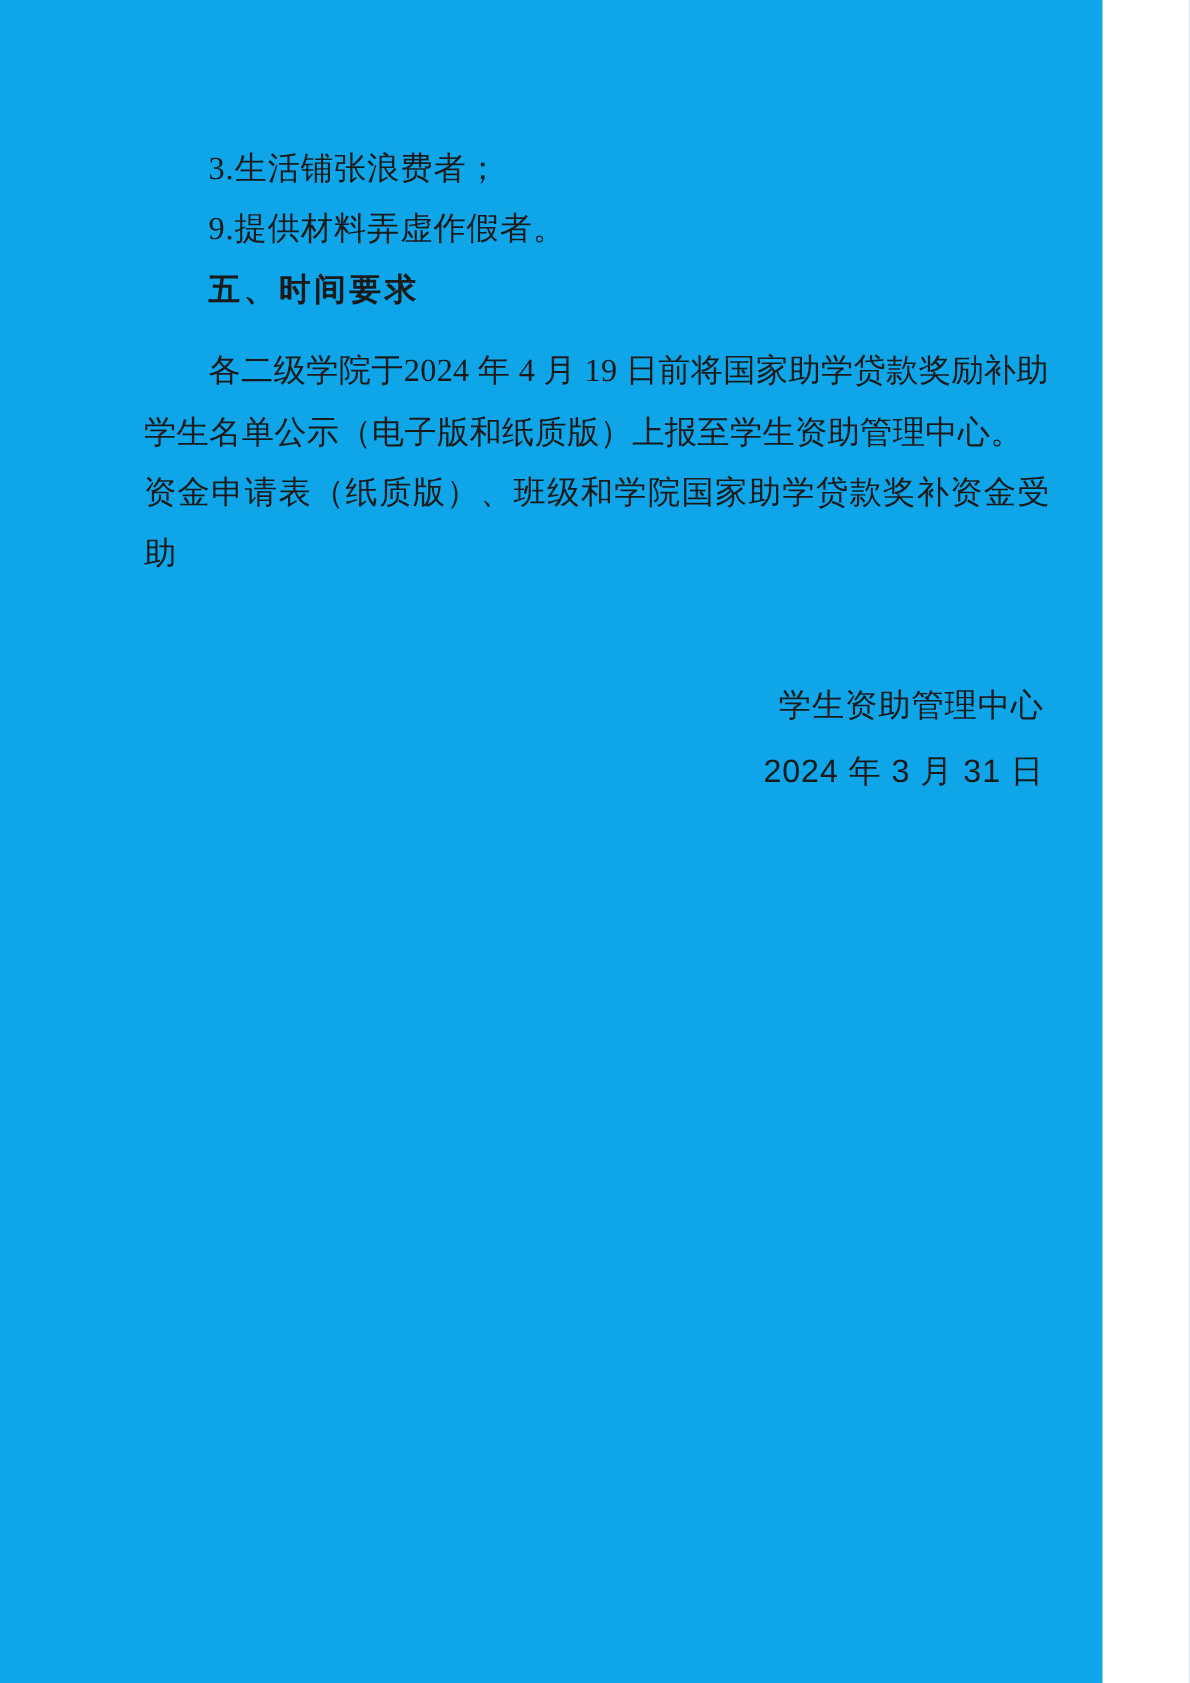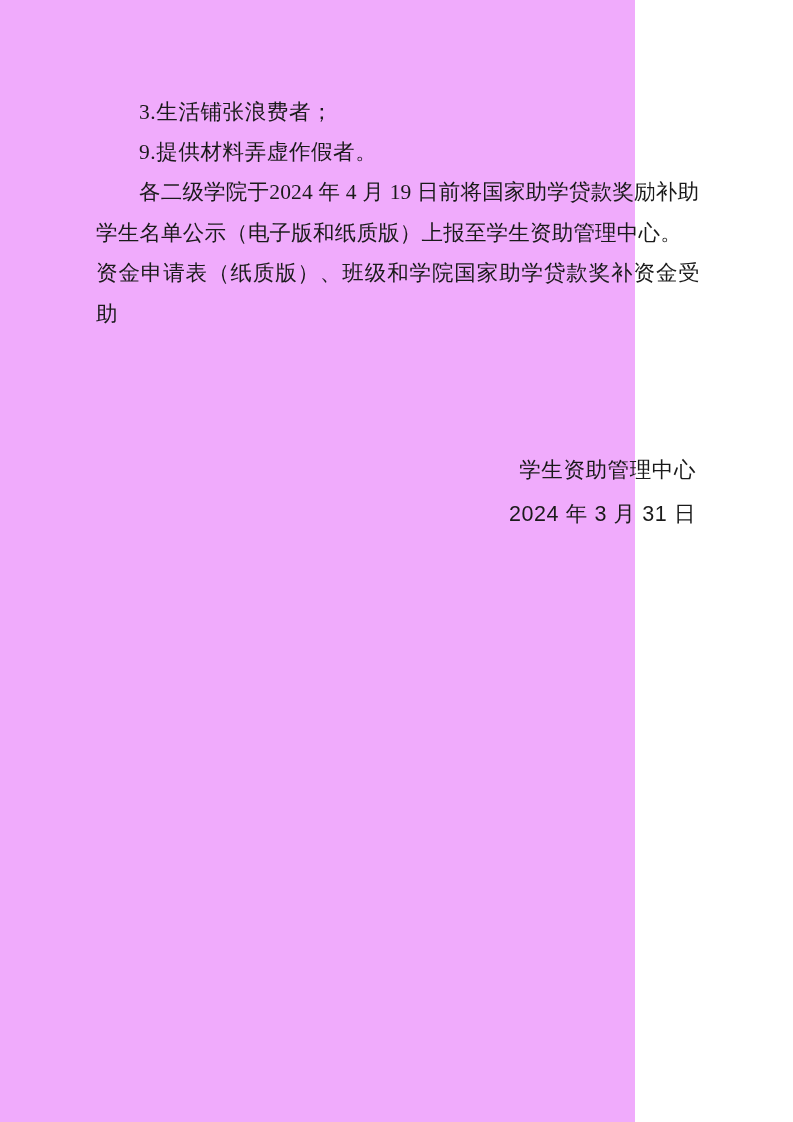--- a/index.html
+++ b/index.html
@@ -13,23 +13,23 @@
     height: 1122px;
     position: relative;
     font-family: "Liberation Serif", "DejaVu Serif", serif;
     color: #1a1a1a;
     overflow: hidden;
   }
   .page {
     position: absolute;
     top: 0;
     left: 0;
-    width: 635px;
+    width: 735px;
     height: 1122px;
-    background: #f0abfc;
+    background: #0ea5e9;
   }
   .content {
     position: absolute;
     left: 96px;
     top: 92px;
     width: 604px;
   }
   .line {
     font-size: 21.5px;
     line-height: 40px;
@@ -46,20 +46,21 @@
     line-height: 42px;
     letter-spacing: 2.5px;
     text-indent: 43px;
   }
   .para {
     font-size: 21.5px;
     line-height: 40.5px;
     letter-spacing: 0.2px;
     text-align: justify;
     text-justify: inter-ideograph;
+    margin-top: 13px;
   }
   .para .first {
     text-indent: 43px;
   }
   .sign-block {
     position: absolute;
     left: 100px;
     top: 448px;
     width: 604px;
   }
@@ -79,20 +80,21 @@
 <body>
 
 <div class="page">
 
   <div class="content">
 
     <div class="line list-item">3.生活铺张浪费者；</div>
 
     <div class="line list-item">9.提供材料弄虚作假者。</div>
 
+    <div class="heading">五、时间要求</div>
 
     <div class="para">
       <div class="first">各二级学院于2024 年 4 月 19 日前将国家助学贷款奖励补助</div>
       <div>学生名单公示（电子版和纸质版）上报至学生资助管理中心。</div>
       <div>资金申请表（纸质版）、班级和学院国家助学贷款奖补资金受助</div>
     </div>
 
   </div>
 
   <div class="sign-block">

